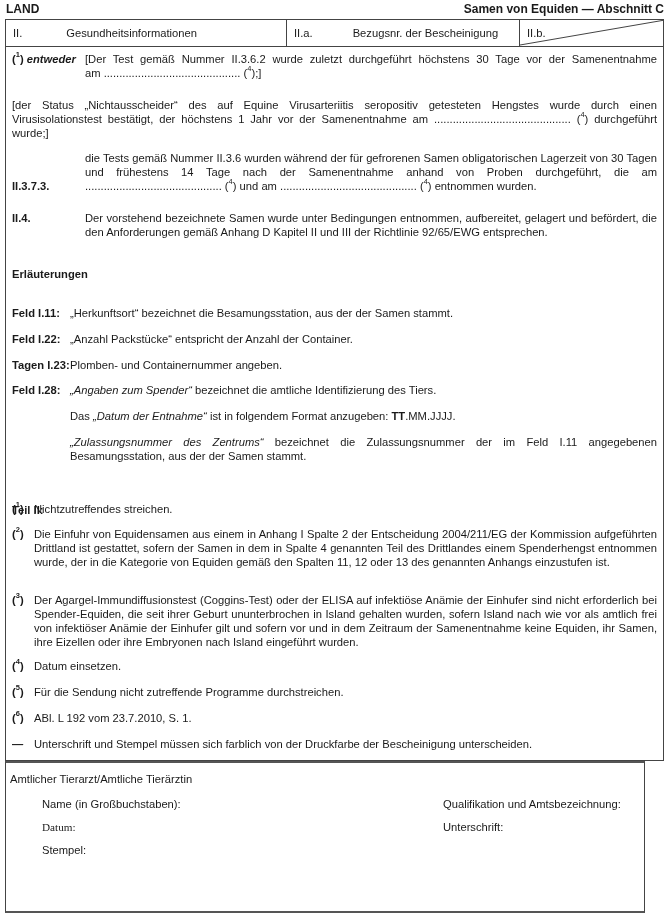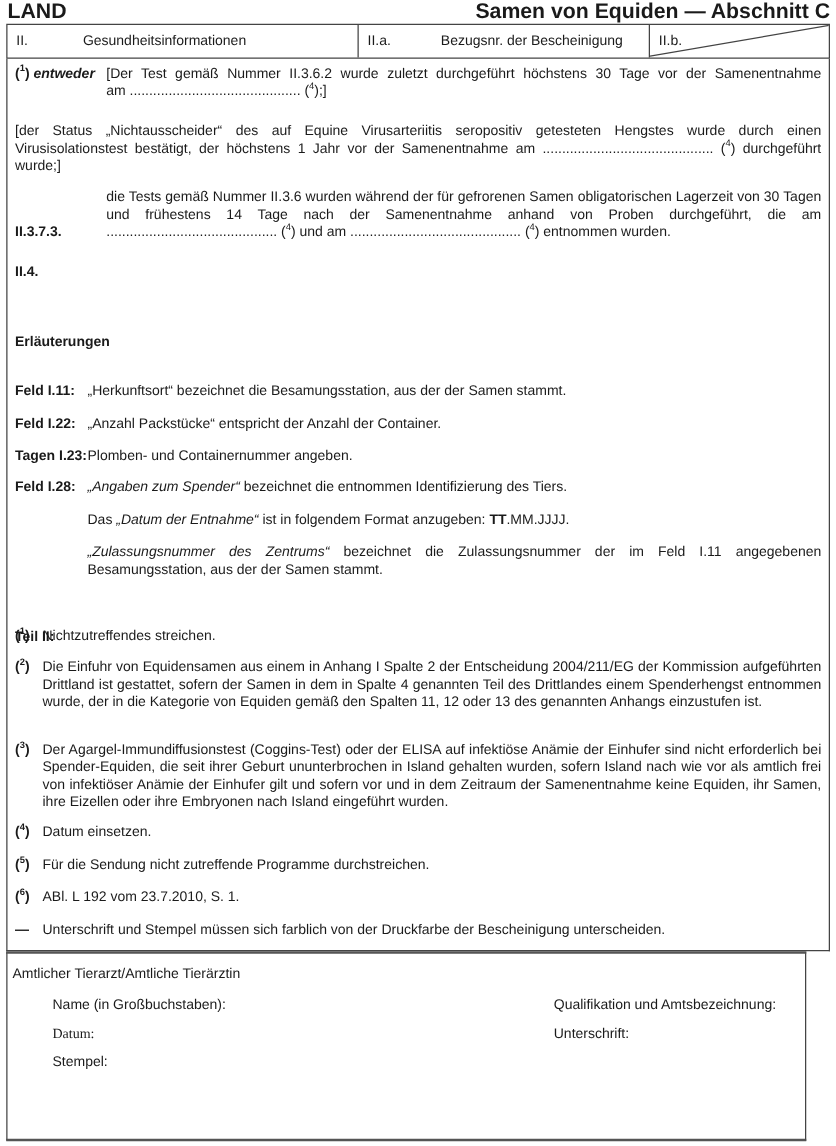--- a/index.html
+++ b/index.html
@@ -1,19 +1,19 @@
 <!DOCTYPE html>
 <html><head>
 <meta charset="utf-8">
 <style>
   * { box-sizing: border-box; margin: 0; padding: 0; }
   html, body { width: 669px; height: 917px; background: #ffffff; overflow: hidden; }
   body { font-family: "Liberation Sans", sans-serif; font-size: 11.2px; color: #1a1a1a; line-height: 14px; position: relative; }
   sup { font-size: 7.5px; vertical-align: top; line-height: 8px; position: relative; top: -1px; }
-  .topbar { position: absolute; left: 6px; right: 5px; top: 2px; height: 16px; display: flex; justify-content: space-between; font-weight: bold; font-size: 17px; }
+  .topbar { position: absolute; left: 6px; right: 5px; top: 2px; height: 16px; display: flex; justify-content: space-between; font-weight: bold; font-size: 12px; }
   .hdr { position: absolute; left: 5px; top: 19px; width: 659px; height: 28px; border: 1px solid #444; display: flex; }
   .hdr .cell { display: flex; align-items: center; border-right: 1px solid #444; height: 100%; position: relative; }
   .hdr .cell:last-child { border-right: none; }
   .hdr .c1 { width: 281px; }
   .hdr .c2 { width: 233px; }
   .hdr .c3 { flex: 1; overflow: hidden; }
   .hdr .num { margin-left: 7px; }
   .hdr .c1 .lbl { margin-left: 44px; }
   .hdr .c2 .lbl { margin-left: 40px; }
   .hdr svg { position: absolute; left: 0; top: 0; }
@@ -69,39 +69,40 @@
     <div class="txt"><span>[der Status „Nichtausscheider“ des auf Equine Virusarteriitis seropositiv getesteten Hengstes wurde durch einen Virusisolationstest bestätigt, der höchstens 1 Jahr vor der Samenentnahme am ............................................ (</span><sup>4</sup><span>) durchgeführt wurde;]</span></div>
   </div>
 
   <div class="blk row" style="top:104px;align-items:flex-end;">
     <div class="lab">II.3.7.3.</div>
     <div class="txt"><span>die Tests gemäß Nummer II.3.6 wurden während der für gefrorenen Samen obligatorischen Lagerzeit von 30 Tagen und frühestens 14 Tage nach der Samenentnahme anhand von Proben durchgeführt, die am ............................................ (</span><sup>4</sup><span>) und am ............................................ (</span><sup>4</sup><span>) entnommen wurden.</span></div>
   </div>
 
   <div class="blk row" style="top:164px;">
     <div class="lab">II.4.</div>
+    <div class="txt">Der vorstehend bezeichnete Samen wurde unter Bedingungen entnommen, aufbereitet, gelagert und befördert, die den Anforderungen gemäß Anhang D Kapitel II und III der Richtlinie 92/65/EWG entsprechen.</div>
   </div>
 
   <div class="blk bold" style="top:207px;margin-top:13px;">Erläuterungen</div>
 
   <div class="blk row fl" style="top:259px;">
     <div class="lab">Feld I.11:</div>
     <div class="txt">„Herkunftsort“ bezeichnet die Besamungsstation, aus der der Samen stammt.</div>
   </div>
   <div class="blk row fl" style="top:285px;">
     <div class="lab">Feld I.22:</div>
     <div class="txt">„Anzahl Packstücke“ entspricht der Anzahl der Container.</div>
   </div>
   <div class="blk row fl" style="top:311px;">
     <div class="lab">Tagen I.23:</div>
     <div class="txt">Plomben- und Containernummer angeben.</div>
   </div>
   <div class="blk row fl" style="top:336px;">
     <div class="lab">Feld I.28:</div>
-    <div class="txt"><i>„Angaben zum Spender“</i><span> bezeichnet die entnommen Identifizierung des Tiers.</span></div>
+    <div class="txt"><i>„Angaben zum Spender“</i><span> bezeichnet die amtliche Identifizierung des Tiers.</span></div>
   </div>
   <div class="blk row fl" style="top:362px;">
     <div class="lab"></div>
     <div class="txt"><span>Das </span><i>„Datum der Entnahme“</i><span> ist in folgendem Format anzugeben: </span><b>TT</b><span>.MM.JJJJ.</span></div>
   </div>
   <div class="blk row fl" style="top:388px;">
     <div class="lab"></div>
     <div class="txt"><i>„Zulassungsnummer des Zentrums“</i><span> bezeichnet die Zulassungsnummer der im Feld I.11 angegebenen Besamungsstation, aus der der Samen stammt.</span></div>
   </div>
 

